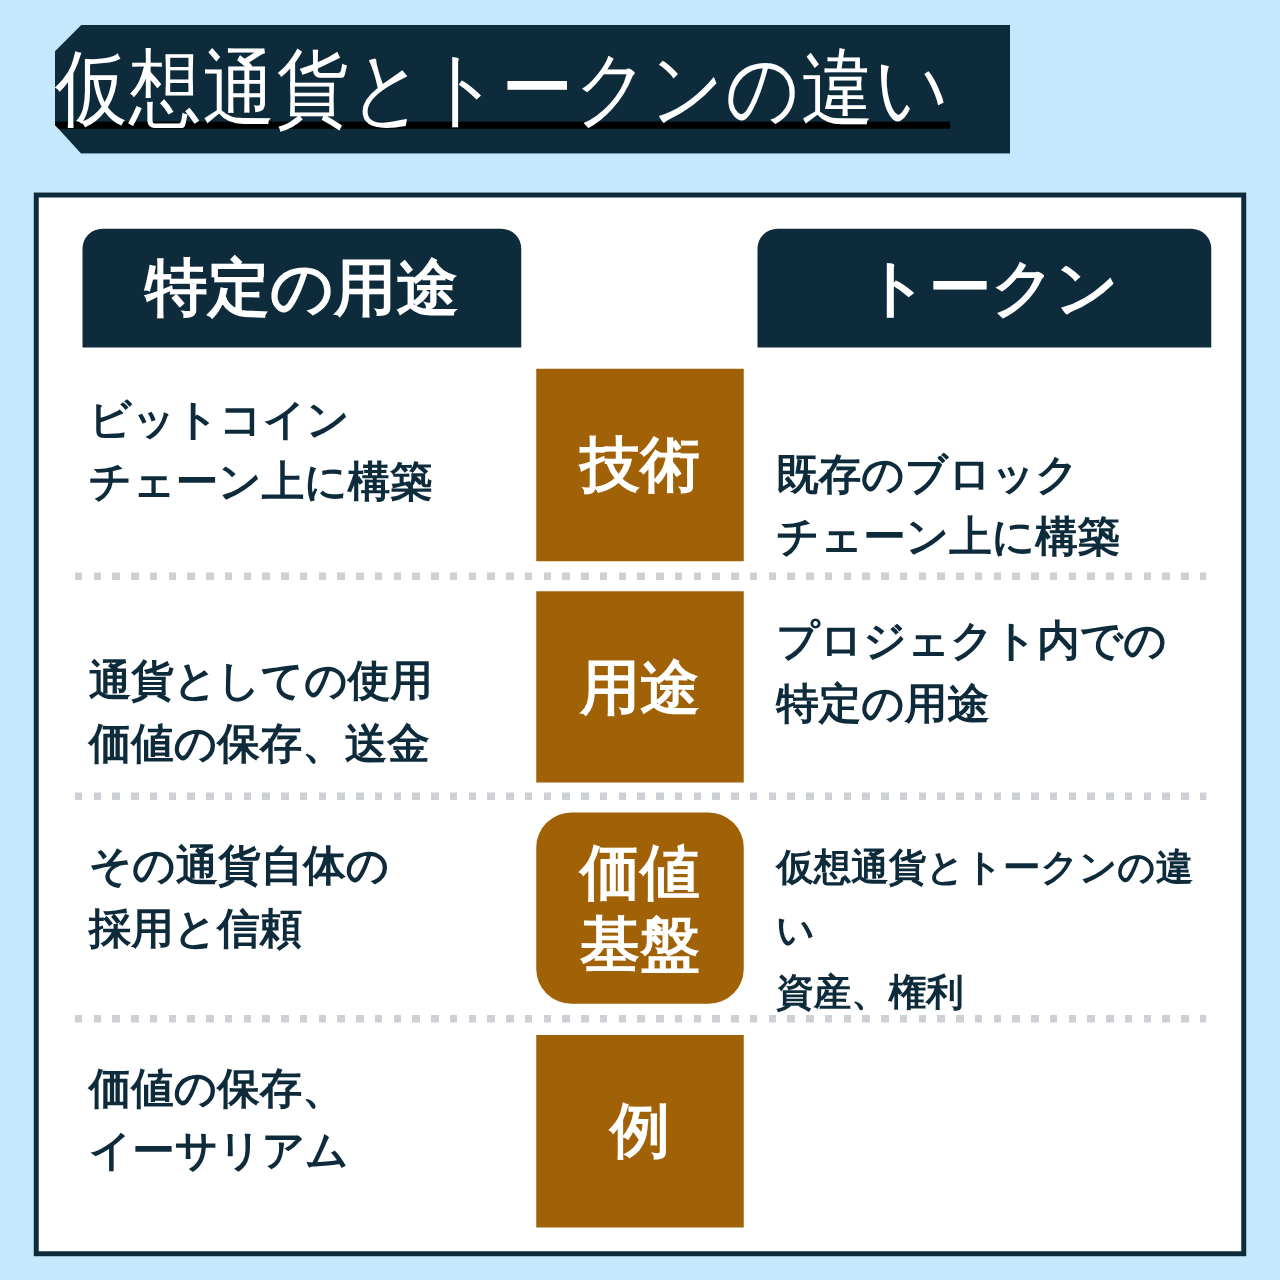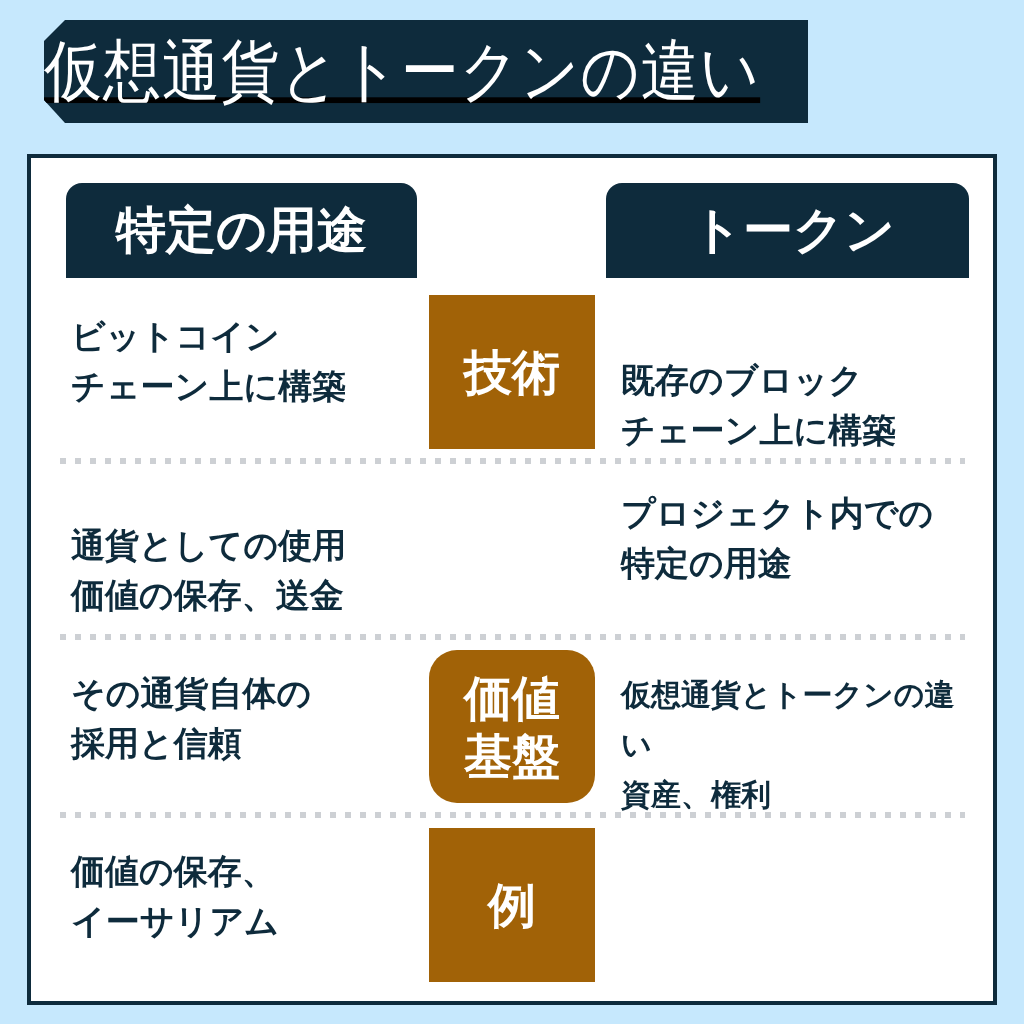--- a/index.html
+++ b/index.html
@@ -63,20 +63,21 @@
 
   <div class="row-text left" style="top:153px;">ビットコイン
 チェーン上に構築</div>
   <div class="cat-box" style="top:137px; height:154px;">技術</div>
   <div class="row-text right" style="top:153px;margin-top:44px;">既存のブロック
 チェーン上に構築</div>
   <div class="divider" style="top:300px;"></div>
 
   <div class="row-text left" style="top:330px;margin-top:32px;">通貨としての使用
 価値の保存、送金</div>
+  <div class="cat-box" style="top:315px; height:153px;">用途</div>
   <div class="row-text right" style="top:330px;">プロジェクト内での
 特定の用途</div>
   <div class="divider" style="top:476px;"></div>
 
   <div class="row-text left" style="top:510px;">その通貨自体の
 採用と信頼</div>
   <div class="cat-box" style="top:492px; height:153px;border-radius:28px;">価値
 基盤</div>
   <div class="row-text right small" style="top:512px;">仮想通貨とトークンの違い
 資産、権利</div>

